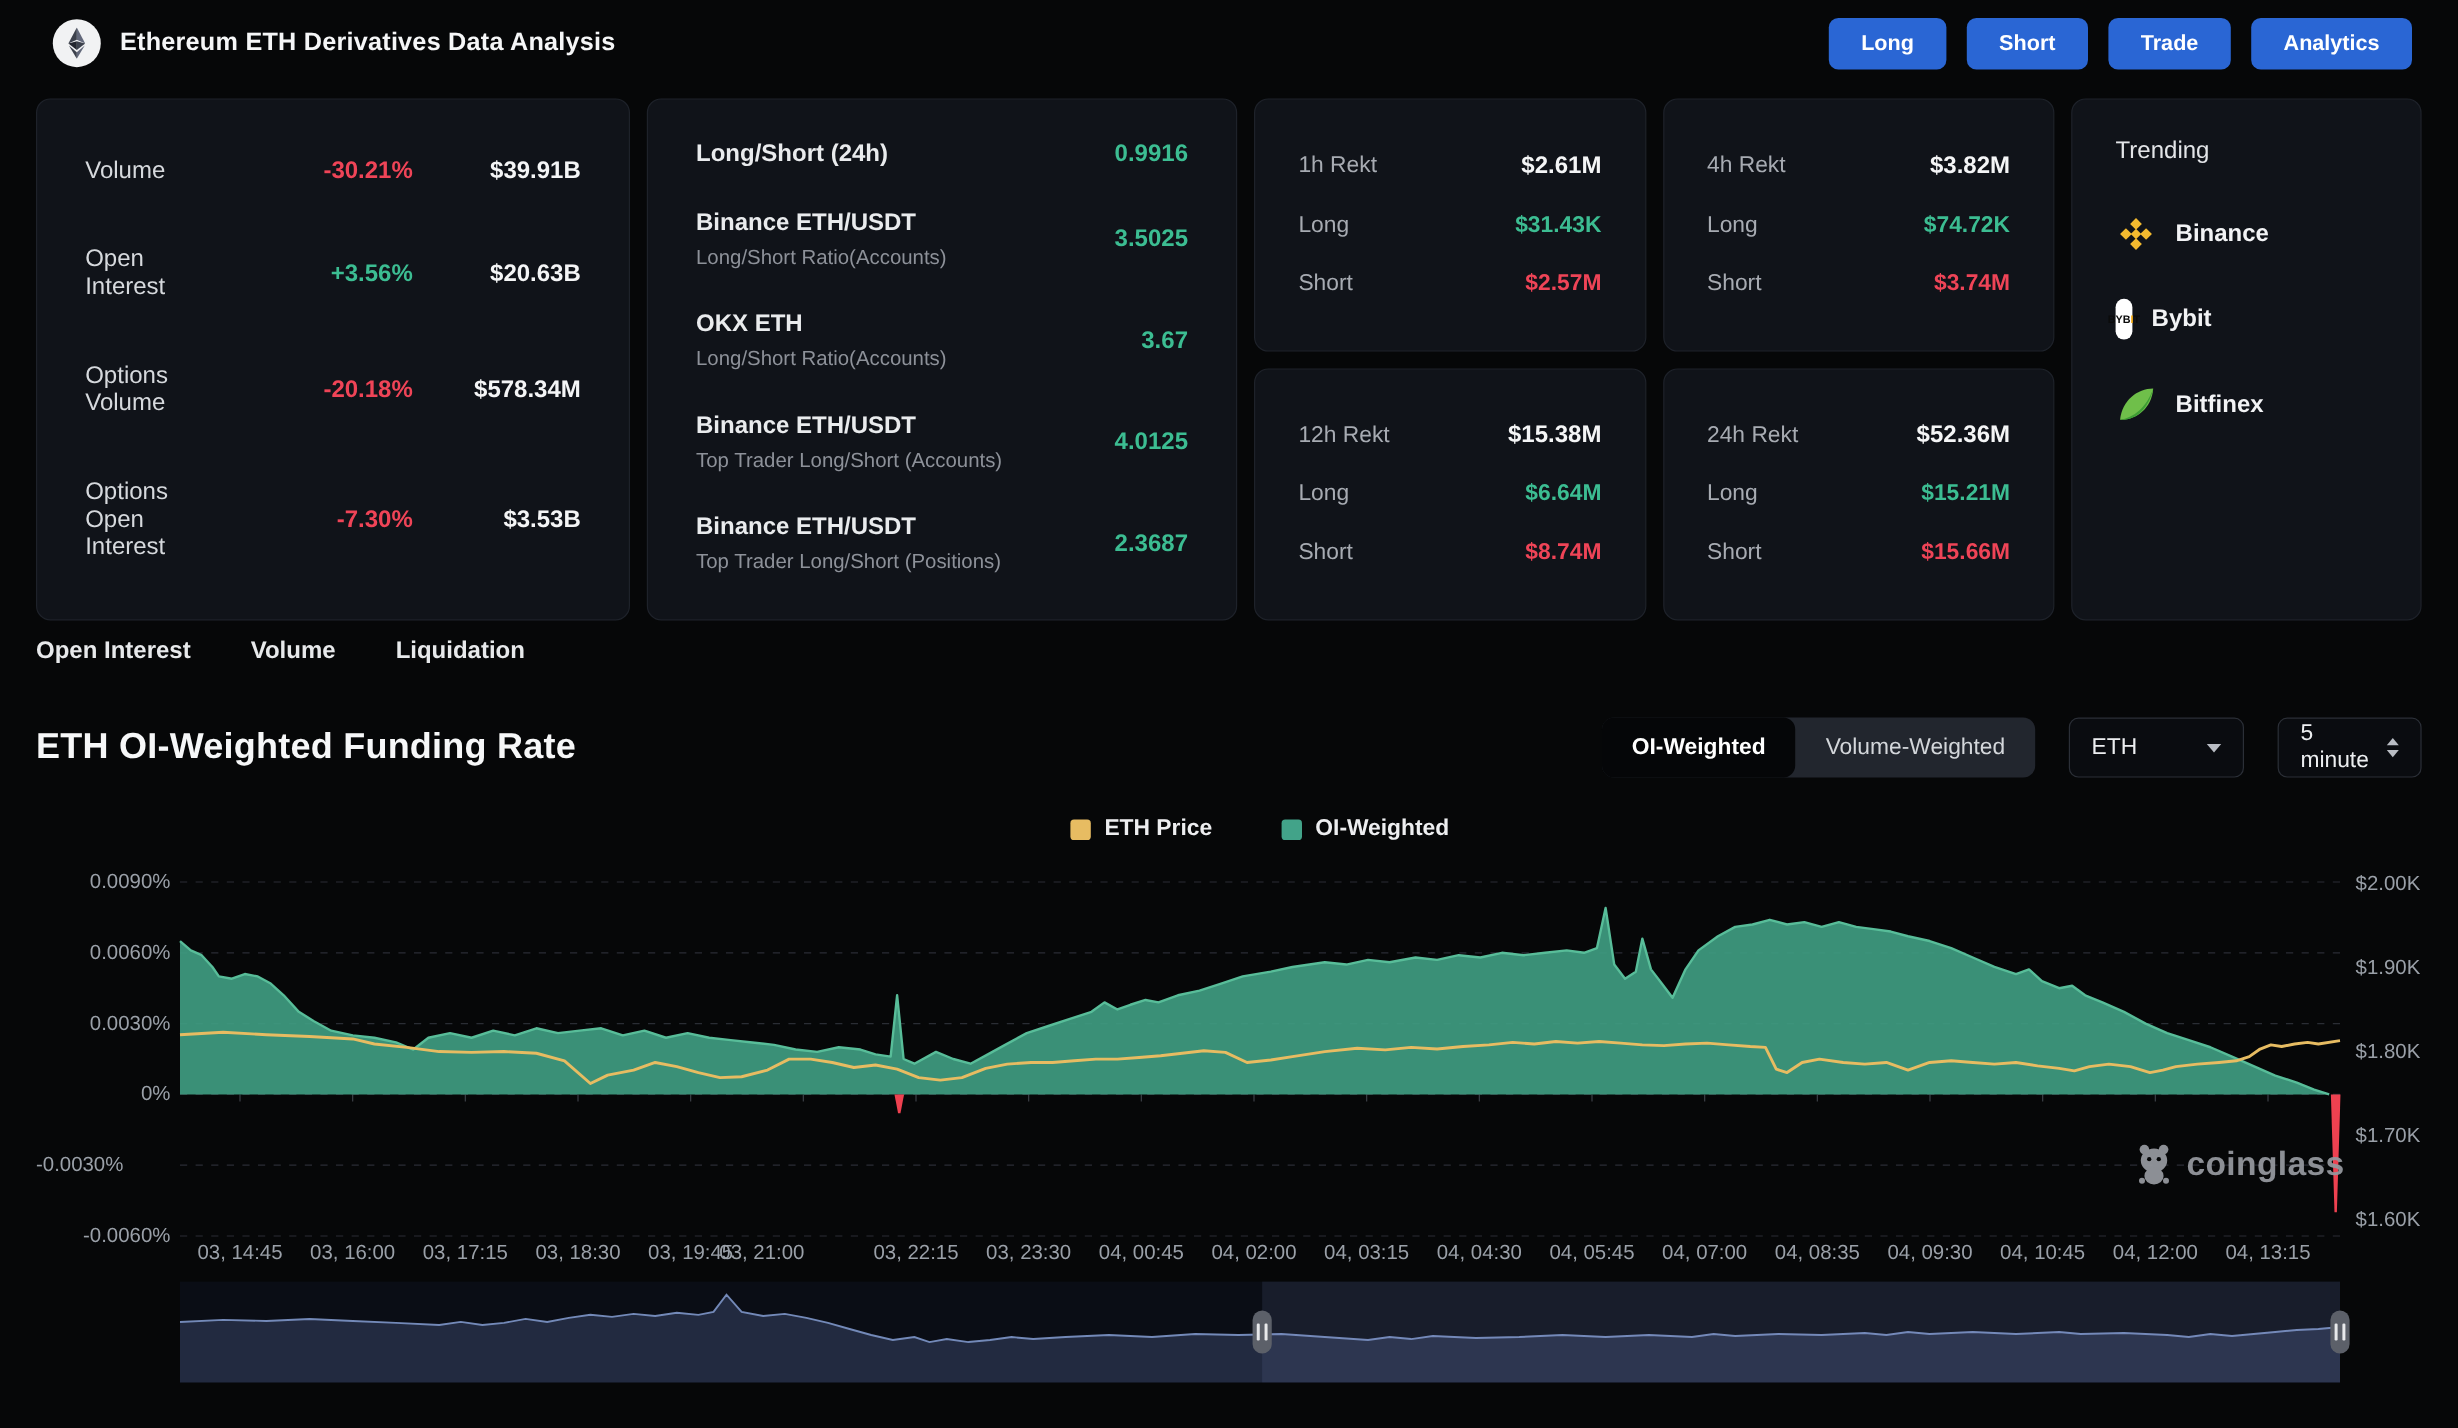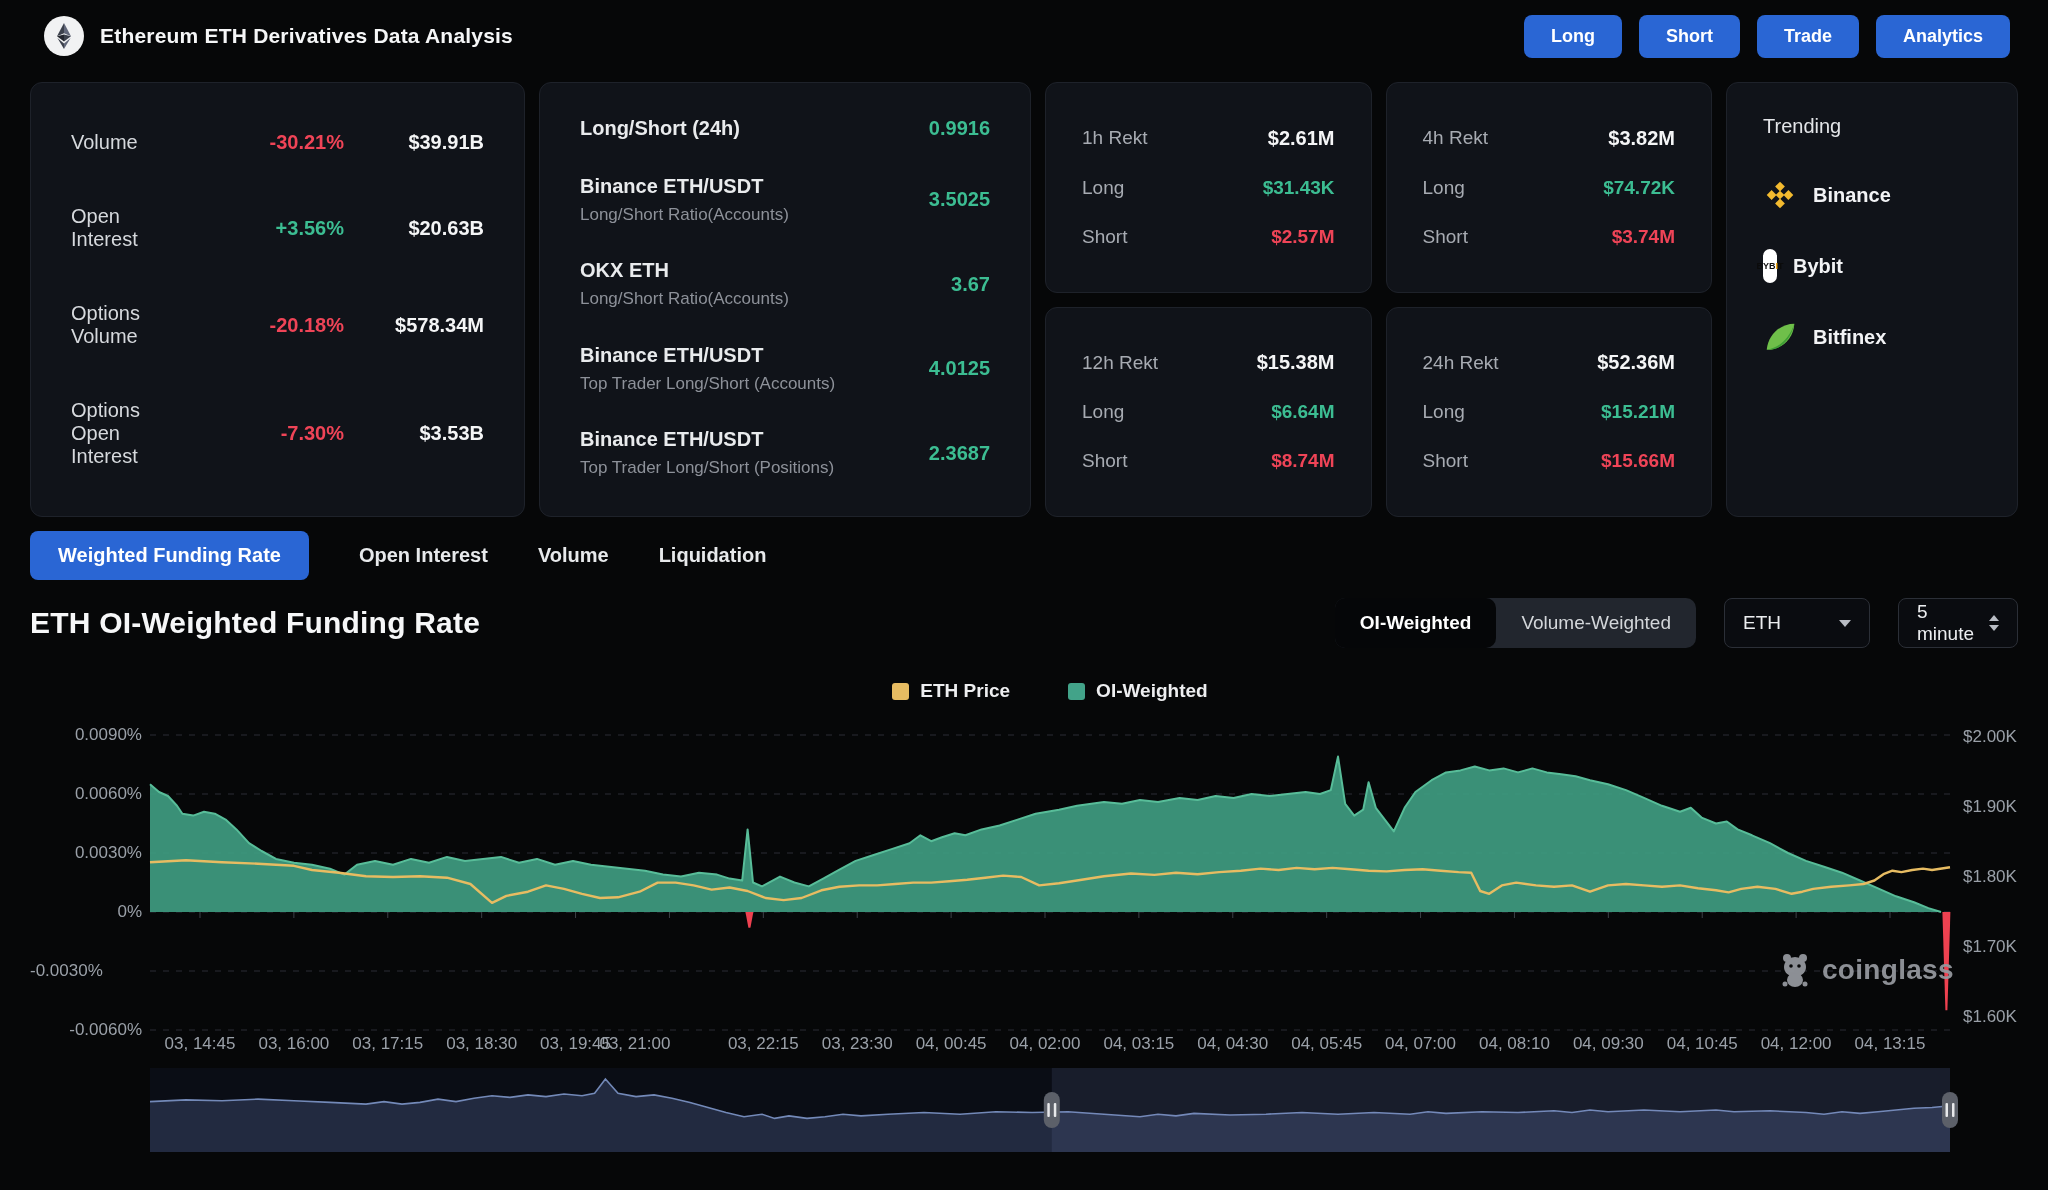--- a/index.html
+++ b/index.html
@@ -251,21 +251,20 @@
             <path d="M3.5 28 C5 13 17 3.5 29.5 3.5 C28.5 19 16 28.5 3.5 28 Z" fill="#6fbf4a"></path>
             <path d="M3.5 28 C14 26.5 24 19 29.5 3.5 C26 20 15 29 3.5 28 Z" fill="#3e9e35"></path>
           </svg>
         </span>
         <span class="trend-name">Bitfinex</span>
       </div>
     </div>
   </div>
 
   <div class="tabs">
-    <div class="tab active">Weighted Funding Rate</div>
     <div class="tab">Open Interest</div>
     <div class="tab">Volume</div>
     <div class="tab">Liquidation</div>
   </div>
 
   <div class="section-row">
     <div class="section-title">ETH OI-Weighted Funding Rate</div>
     <div class="controls">
       <div class="segmented">
         <div class="segment active">OI-Weighted</div>
@@ -357,21 +356,21 @@
       <div class="x-label" style="left: 505.556px; top: 1034px; width: 140px; text-align: center;">03, 19:45</div>
       <div class="x-label" style="left: 599.444px; top: 1034px; width: 140px; text-align: left;">03, 21:00</div>
       <div class="x-label" style="left: 693.333px; top: 1034px; width: 140px; text-align: center;">03, 22:15</div>
       <div class="x-label" style="left: 787.222px; top: 1034px; width: 140px; text-align: center;">03, 23:30</div>
       <div class="x-label" style="left: 881.111px; top: 1034px; width: 140px; text-align: center;">04, 00:45</div>
       <div class="x-label" style="left: 975px; top: 1034px; width: 140px; text-align: center;">04, 02:00</div>
       <div class="x-label" style="left: 1068.89px; top: 1034px; width: 140px; text-align: center;">04, 03:15</div>
       <div class="x-label" style="left: 1162.78px; top: 1034px; width: 140px; text-align: center;">04, 04:30</div>
       <div class="x-label" style="left: 1256.67px; top: 1034px; width: 140px; text-align: center;">04, 05:45</div>
       <div class="x-label" style="left: 1350.56px; top: 1034px; width: 140px; text-align: center;">04, 07:00</div>
-      <div class="x-label" style="left: 1444.44px; top: 1034px; width: 140px; text-align: center;">04, 08:10</div>
+      <div class="x-label" style="left: 1444.44px; top: 1034px; width: 140px; text-align: center;">04, 08:35</div>
       <div class="x-label" style="left: 1538.33px; top: 1034px; width: 140px; text-align: center;">04, 09:30</div>
       <div class="x-label" style="left: 1632.22px; top: 1034px; width: 140px; text-align: center;">04, 10:45</div>
       <div class="x-label" style="left: 1726.11px; top: 1034px; width: 140px; text-align: center;">04, 12:00</div>
       <div class="x-label" style="left: 1820px; top: 1034px; width: 140px; text-align: center;">04, 13:15</div>
     </div>
 
   <div class="watermark">
     <svg width="34" height="36" viewBox="0 0 34 36">
       <g fill="#94979d">
         <circle cx="9" cy="6" r="4"></circle>

